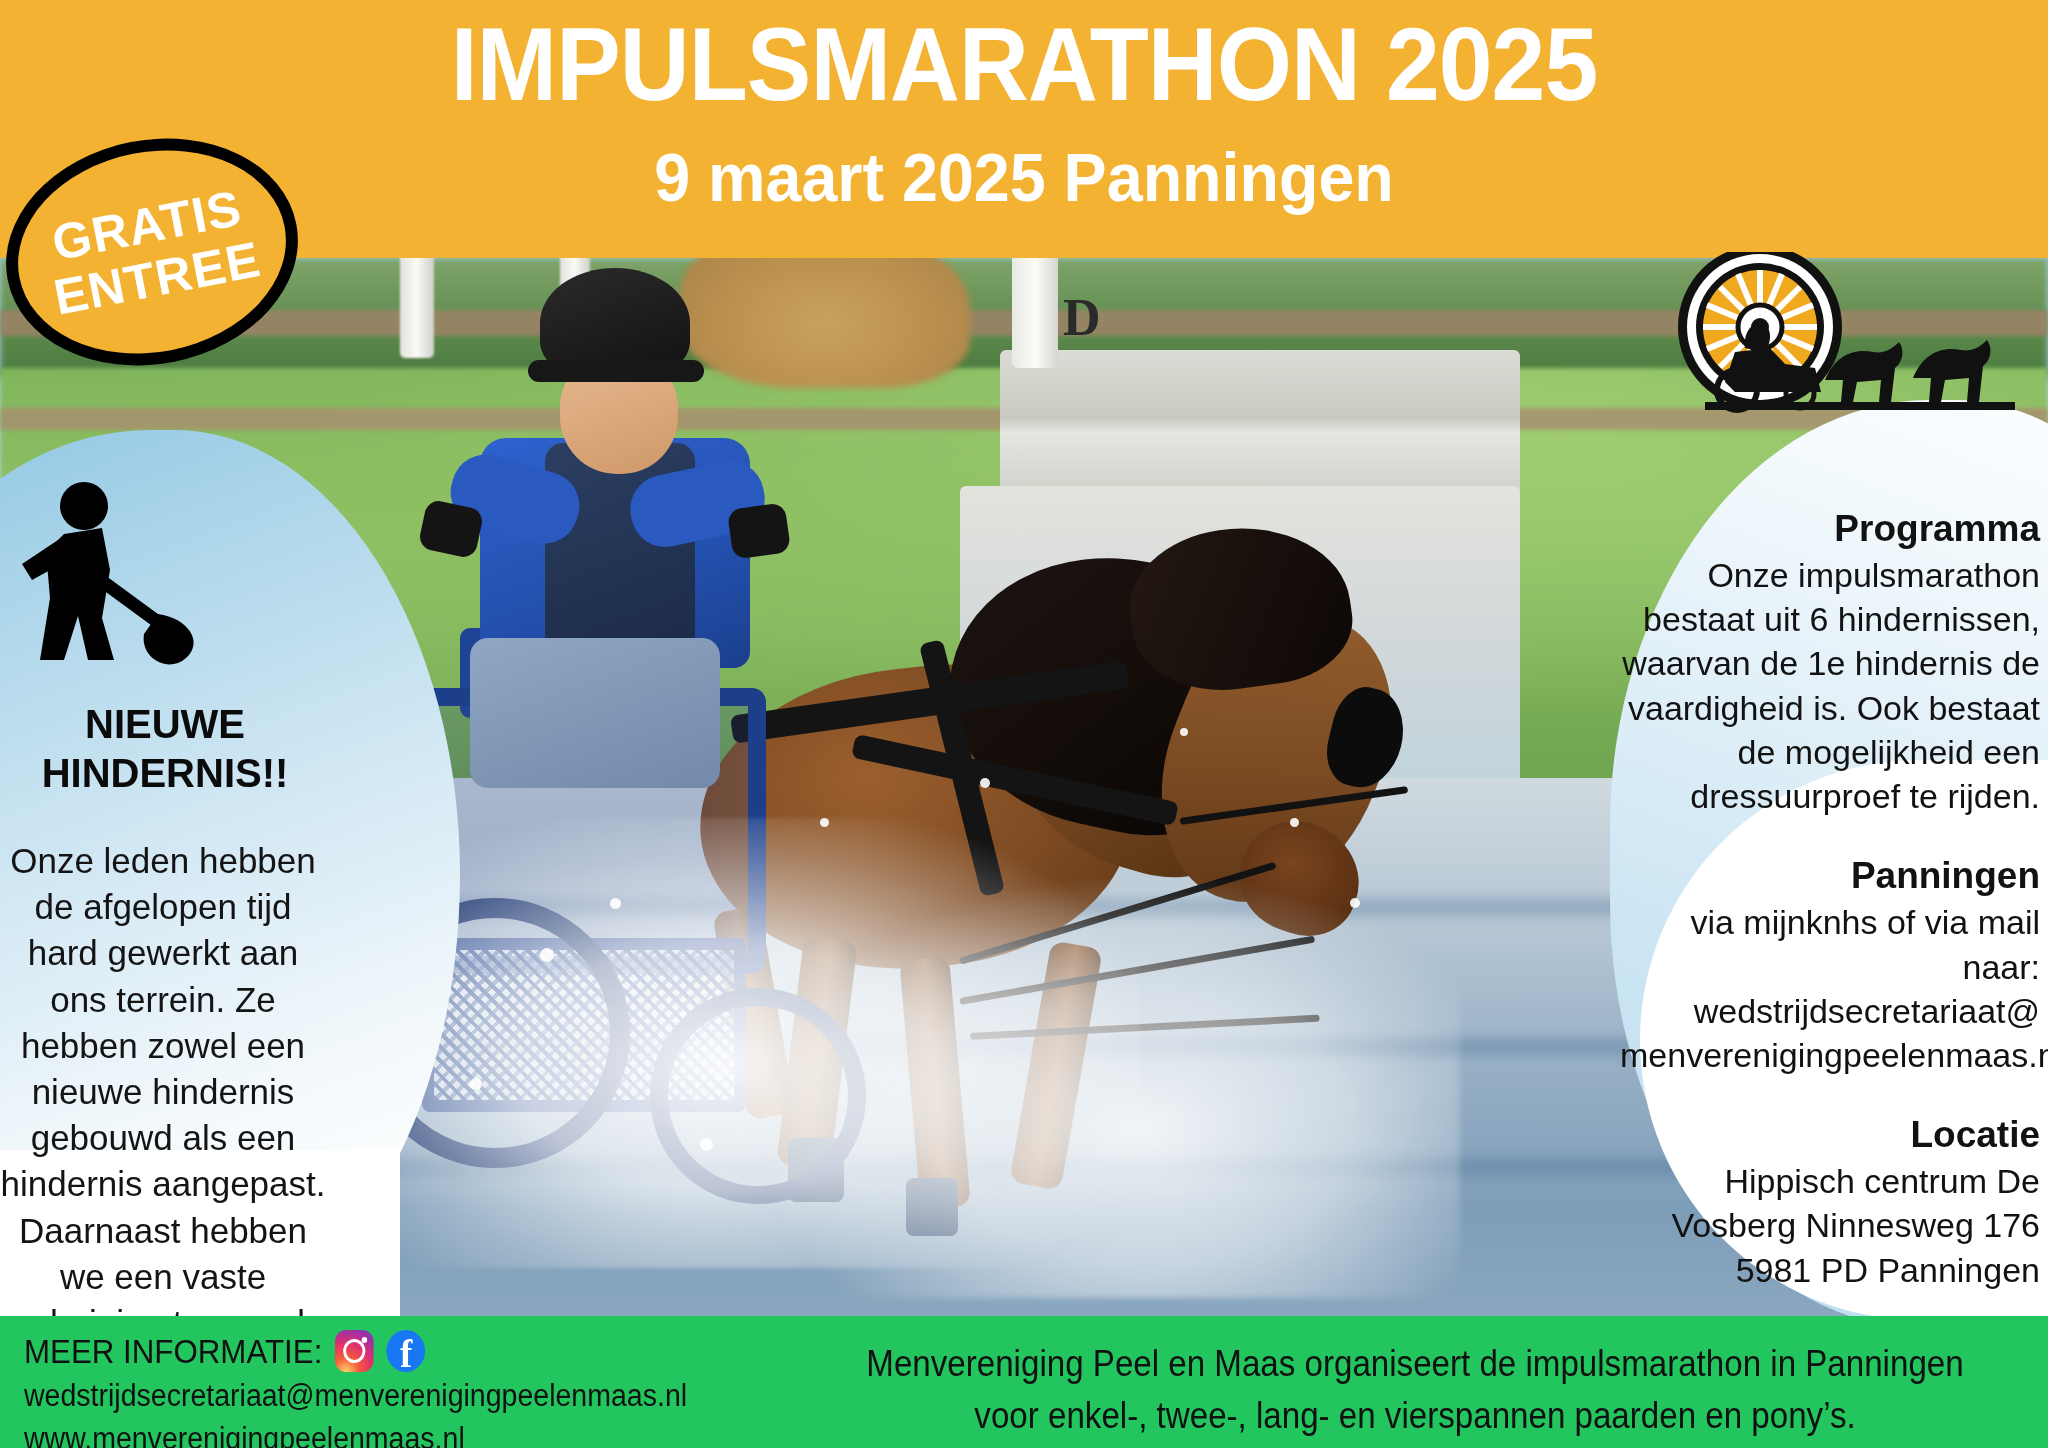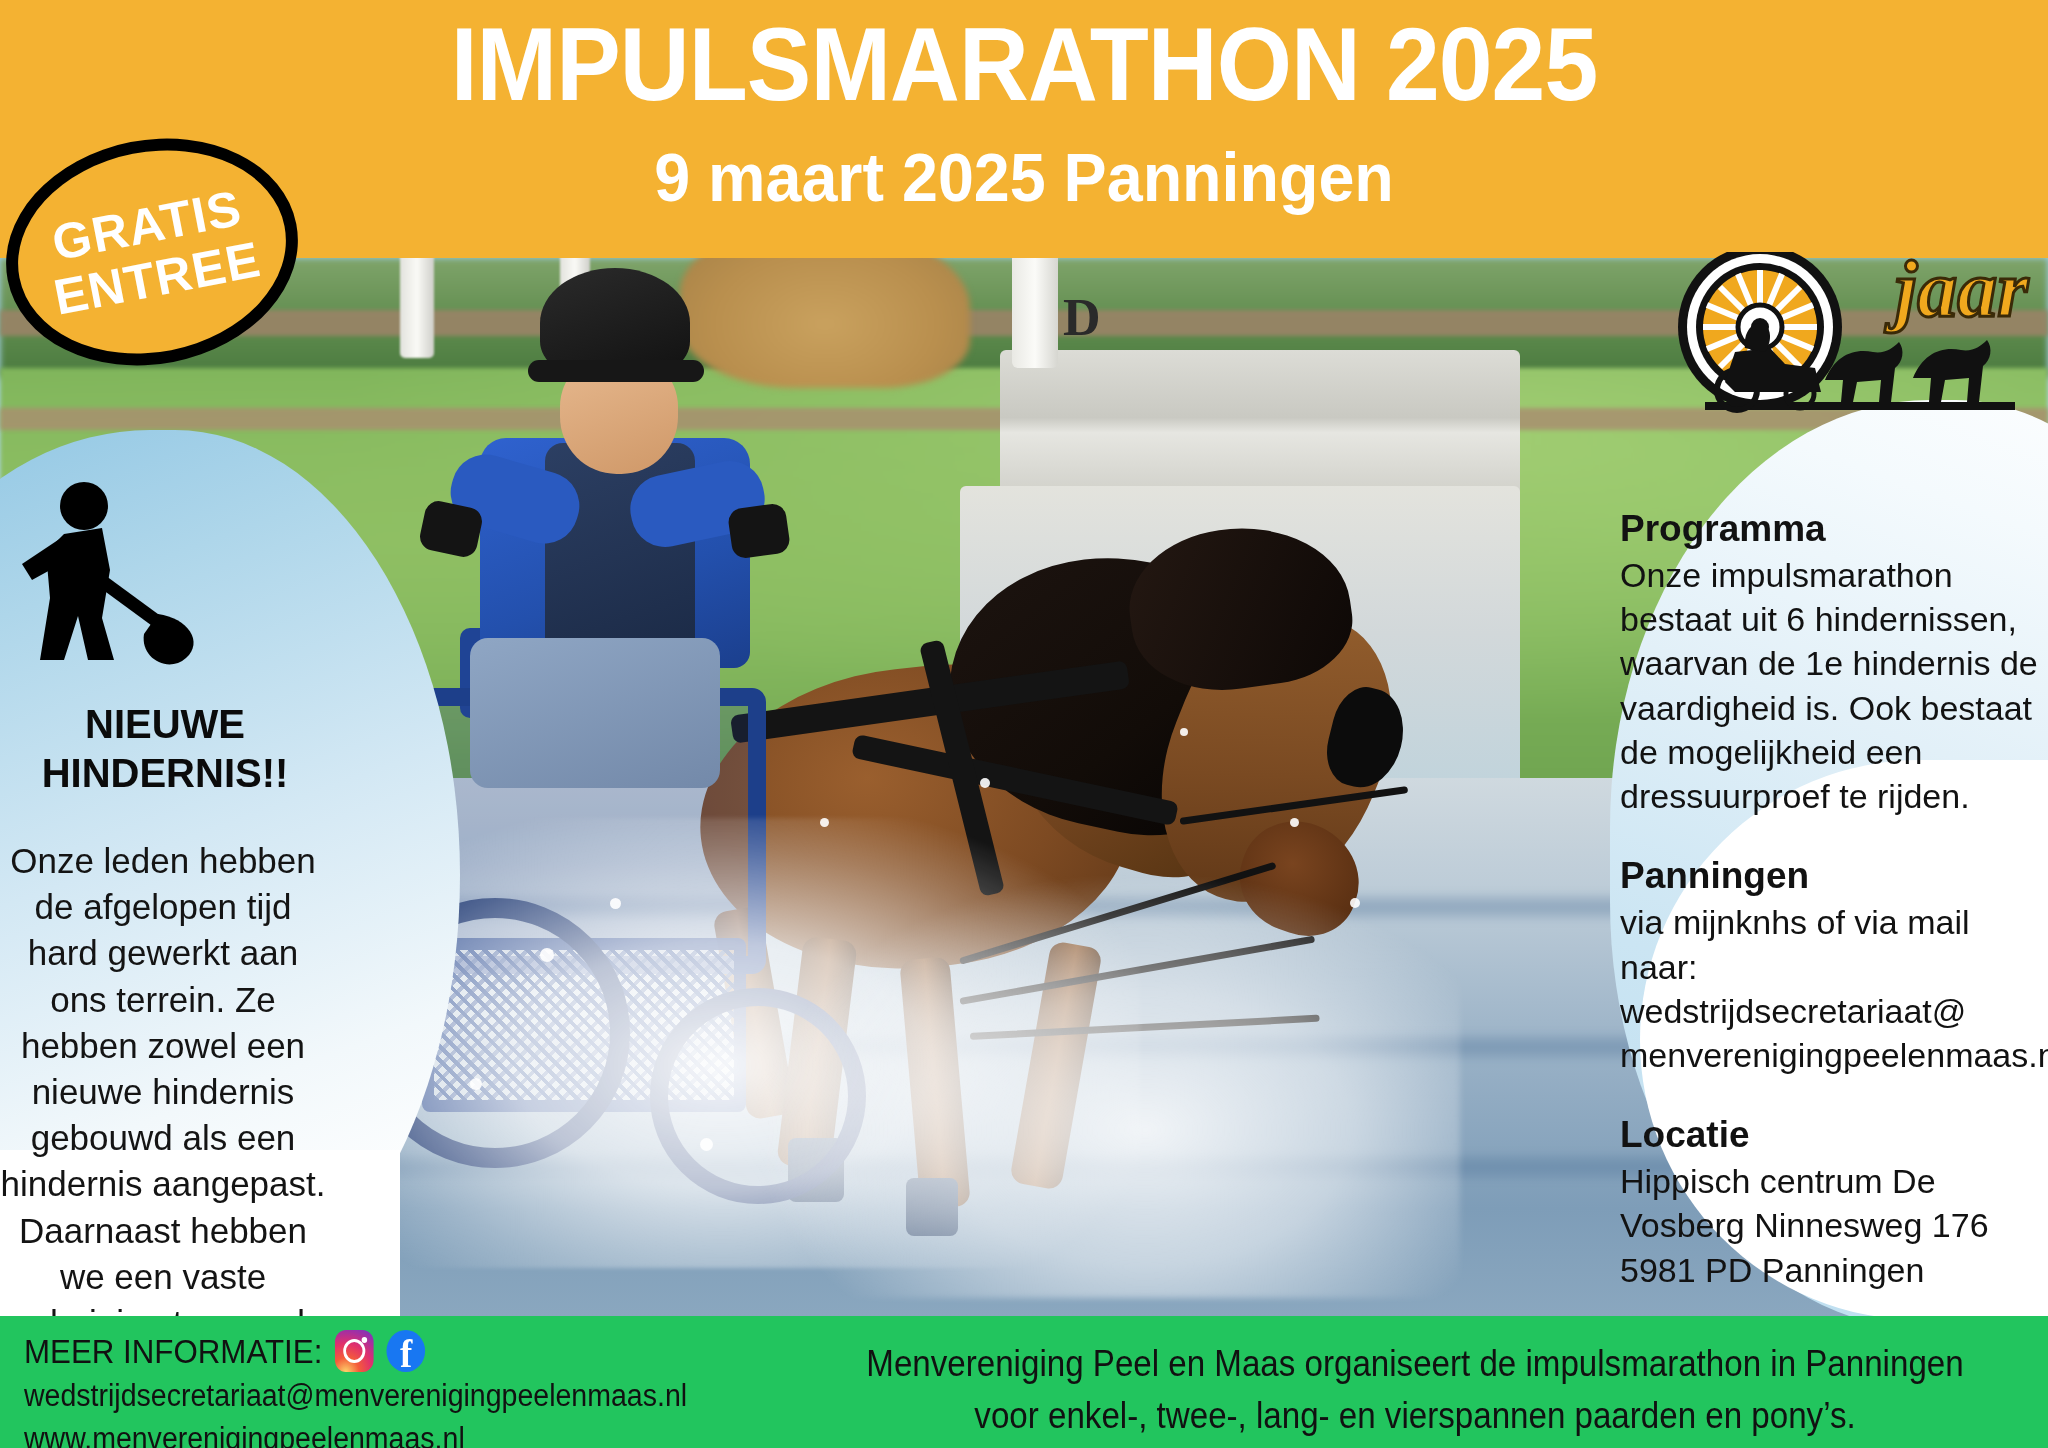--- a/index.html
+++ b/index.html
@@ -282,21 +282,21 @@
     background:linear-gradient(200deg,#ffffff 0%, #f4fafd 18%, #e2f0f8 40%, #cbe5f3 66%, #bcdef0 100%);
     border-radius:50% 46% 46% 50% / 46% 50% 50% 46%;
     z-index:10;
   }
   .right-panel-2{
     position:absolute;left:1640px;top:760px;width:560px;height:560px;
     background:#ffffff;border-radius:50% 0 0 50% / 50% 0 0 50%;z-index:10;
   }
   .right-content{
     position:absolute;left:1620px;top:505px;width:420px;z-index:12;
-    text-align:left;color:#121212;
+    text-align:right;color:#121212;
   }
   .rc-h{font-weight:bold;font-size:37px;line-height:1.3;}
   .rc-p{font-size:34px;line-height:1.30;}
   .rc-gap{height:34px;}
 
   
   .logo10{
     position:absolute;left:1585px;top:252px;width:465px;height:170px;z-index:14;
   }
   .logo-one{
@@ -488,21 +488,20 @@
         <path d="M120 158 L430 158 L430 150 L120 150 Z"></path>
         <circle cx="152" cy="138" r="20" fill="none" stroke="#111" stroke-width="6"></circle>
         <circle cx="215" cy="142" r="14" fill="none" stroke="#111" stroke-width="5"></circle>
         <path d="M140 130 L150 100 L185 96 L200 112 L230 116 L236 140 L150 140 Z"></path>
         <path d="M160 96 C158 80 168 68 178 72 C188 76 186 92 180 100 Z"></path>
         <path d="M240 128 C250 104 268 96 288 100 C300 102 308 96 314 90 C320 98 318 110 310 116 L306 150 L294 150 L296 128 L272 130 L268 150 L256 150 L258 128 Z"></path>
         <path d="M328 126 C338 102 356 94 376 98 C388 100 396 94 402 88 C408 96 406 108 398 114 L394 150 L382 150 L384 126 L360 128 L356 150 L344 150 L346 126 Z"></path>
       </g>
     </svg>
     <div class="logo-one" style="-webkit-text-fill-color:#F0A81E;clip-path:inset(0 330px 0 0);">10</div>
-    <div class="logo-jaar">jaar</div>
   </div>
 
   <div class="header-band">
     <div class="title-main">IMPULSMARATHON 2025</div>
     <div class="title-sub">9 maart 2025 Panningen</div>
   </div>
 
   <div class="gratis">
     <div class="gratis-txt">
       <div>GRATIS</div>

